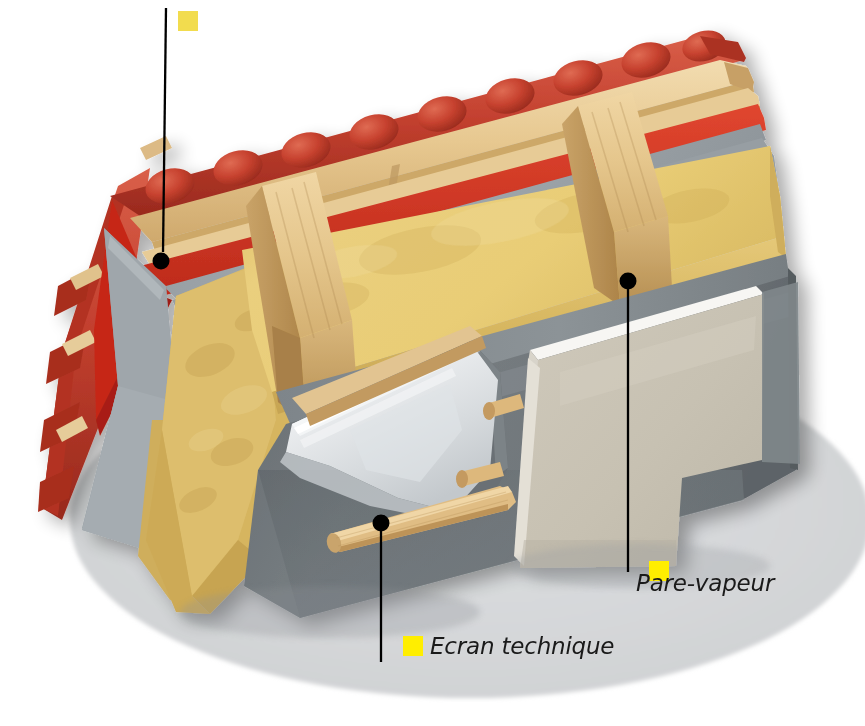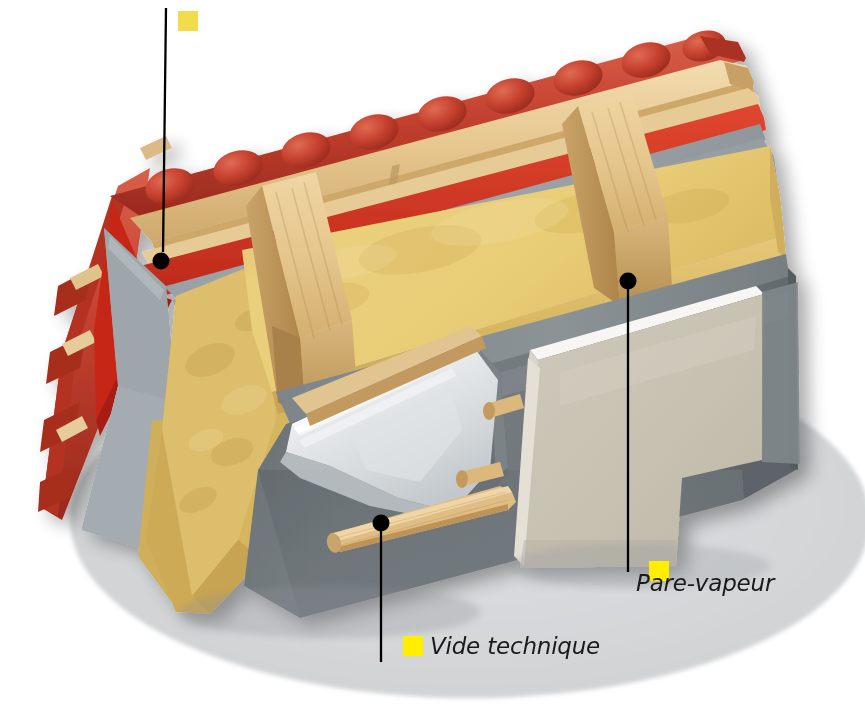--- a/index.html
+++ b/index.html
@@ -399,15 +399,15 @@
     </g>
   </svg>
 
   <div class="swatch" style="left:178px; top:11px; background:#f2dc4e;"></div>
   <div class="callout-text" style="left:206px; top:4px;"><br></div>
 
   <div class="swatch" style="left:649px; top:561px; background:#ffee00;"></div>
   <div class="callout-text" style="left:636px; top:555px;margin-top:12px;">Pare-vapeur</div>
 
   <div class="swatch" style="left:403px; top:636px; background:#ffee00;"></div>
-  <div class="callout-text" style="left:430px; top:630px;">Vide technique</div>
+  <div class="callout-text" style="left:430px; top:630px;">Ecran technique</div>
 
 </div>
 
 </body></html>

